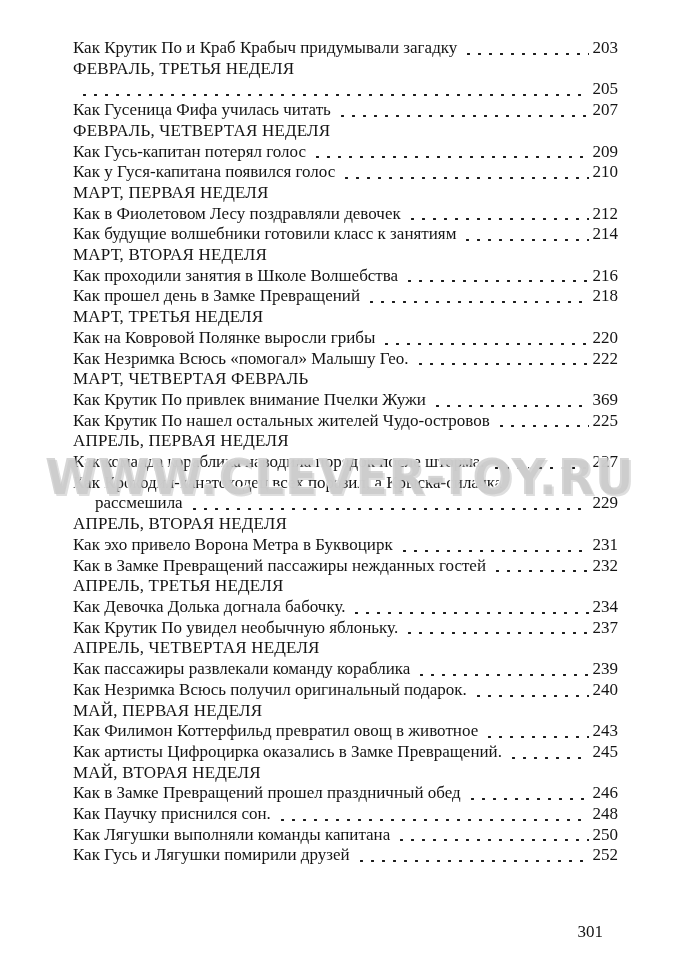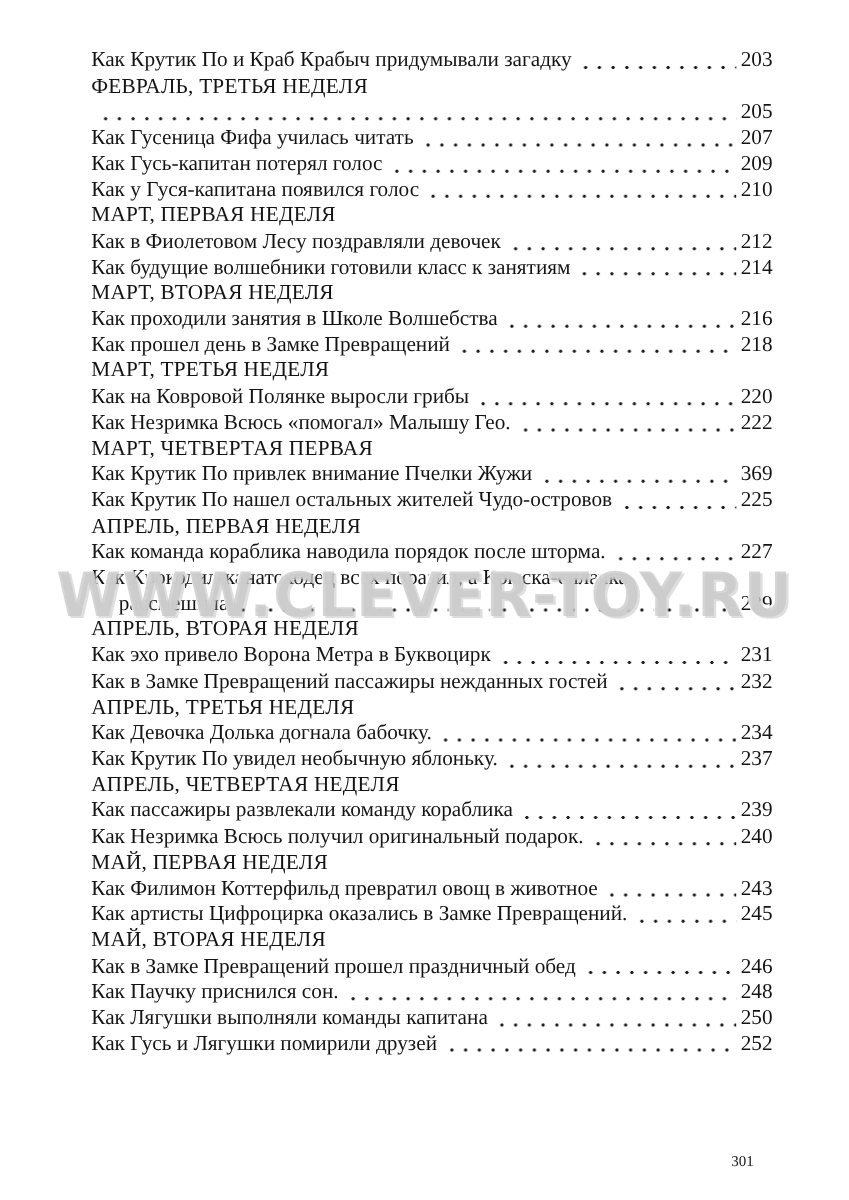--- a/index.html
+++ b/index.html
@@ -69,21 +69,21 @@
     color: rgba(199, 199, 199, 0.75);
     text-shadow: 2px 2px 0 rgba(160,160,160,0.35), -1px -1px 0 rgba(255,255,255,0.9);
     z-index: 1;
     pointer-events: none;
     transform: scaleY(1.04);
   }
   .folio {
     position: absolute;
     right: 76px;
     top: 922px;
-    font-size: 12px;
+    font-size: 17px;
     text-align: right;
   }
 </style>
 </head>
 <body>
 
 <div class="page">
 
   <div class="watermark">WWW.CLEVER-TOY.RU</div>
 
@@ -98,20 +98,23 @@
       </div>
       <div class="row entry">
         <span class="dots"></span>
         <span class="pg">205</span>
       </div>
       <div class="row entry">
         <span class="t">Как Гусеница Фифа училась читать</span>
         <span class="dots"></span>
         <span class="pg">207</span>
       </div>
+      <div class="row header">
+        <span class="t">ФЕВРАЛЬ, ЧЕТВЕРТАЯ НЕДЕЛЯ</span>
+      </div>
       <div class="row entry">
         <span class="t">Как Гусь-капитан потерял голос</span>
         <span class="dots"></span>
         <span class="pg">209</span>
       </div>
       <div class="row entry">
         <span class="t">Как у Гуся-капитана появился голос</span>
         <span class="dots"></span>
         <span class="pg">210</span>
       </div>
@@ -148,21 +151,21 @@
         <span class="t">Как на Ковровой Полянке выросли грибы</span>
         <span class="dots"></span>
         <span class="pg">220</span>
       </div>
       <div class="row entry">
         <span class="t">Как Незримка Всюсь «помогал» Малышу Гео.</span>
         <span class="dots"></span>
         <span class="pg">222</span>
       </div>
       <div class="row header">
-        <span class="t">МАРТ, ЧЕТВЕРТАЯ ПЕРВАЯ</span>
+        <span class="t">МАРТ, ЧЕТВЕРТАЯ ФЕВРАЛЬ</span>
       </div>
       <div class="row entry">
         <span class="t">Как Крутик По привлек внимание Пчелки Жужи</span>
         <span class="dots"></span>
         <span class="pg">369</span>
       </div>
       <div class="row entry">
         <span class="t">Как Крутик По нашел остальных жителей Чудо-островов</span>
         <span class="dots"></span>
         <span class="pg">225</span>

